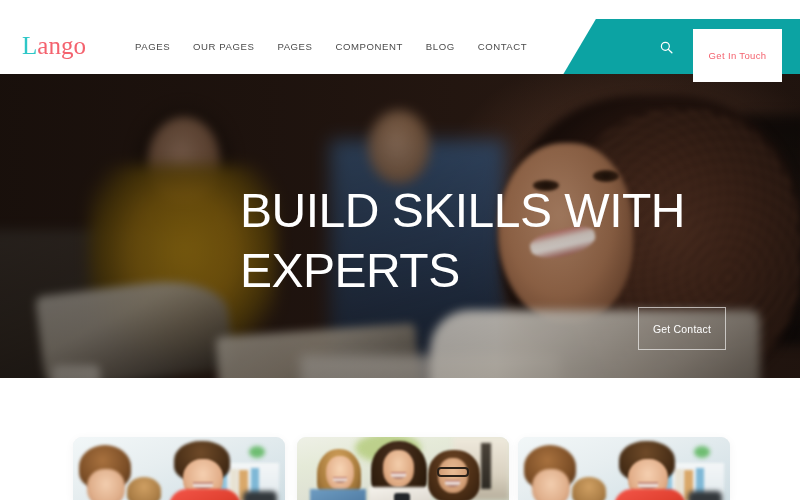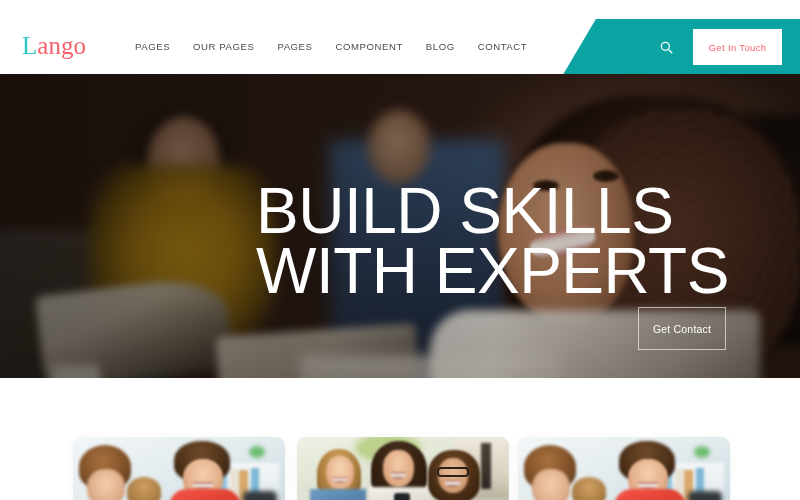--- a/index.html
+++ b/index.html
@@ -47,21 +47,21 @@
   .search-btn {
     position:absolute; right:125px; top:19px;
     width:18px; height:18px; z-index:4;
     display:flex; align-items:center; justify-content:center;
     cursor:pointer;
   }
   .search-btn svg { display:block; }
 
   .cta-btn {
     position:absolute; right:18px; top:10px;
-    width:89px; height:36px; background:#ffffff;
+    width:89px; height:53px; background:#ffffff;
     display:flex; align-items:center; justify-content:center;
     z-index:4; cursor:pointer; border:none;
     color:#f4626e; font-size:9.5px; letter-spacing:0.35px;
     font-family:"Liberation Sans", sans-serif;
     white-space:nowrap;
   }
 
   
   .hero {
     position:absolute; top:55px; left:0; width:800px; height:323px;
@@ -181,22 +181,22 @@
     position:absolute; left:740px; top:60px; width:70px; height:230px;
     background:linear-gradient(180deg, #0d0907 0%, #1c1410 60%, #0a0706 100%);
     filter:blur(6px); opacity:.9;
   }
   .hero-overlay {
     position:absolute; inset:0;
     background:linear-gradient(90deg, rgba(10,7,5,.55) 0%, rgba(12,8,6,.40) 35%, rgba(10,7,5,.18) 62%, rgba(8,5,4,.30) 100%);
   }
 
   .hero-title {
-    position:absolute; left:256px; top:126px; width:500px;
-    color:#ffffff; font-size:64px; line-height:60px;
+    position:absolute; left:240px; top:126px; width:500px;
+    color:#ffffff; font-size:48px; line-height:60px;
     font-weight:400; letter-spacing:-0.5px;
     text-transform:uppercase; z-index:5;
     font-family:"Liberation Sans", sans-serif;
   }
   .hero-btn {
     position:absolute; left:638px; top:252px;
     width:88px; height:43px;
     border:1px solid rgba(255,255,255,.62);
     background:transparent; color:#ffffff;
     font-size:10.5px; letter-spacing:0.2px;

